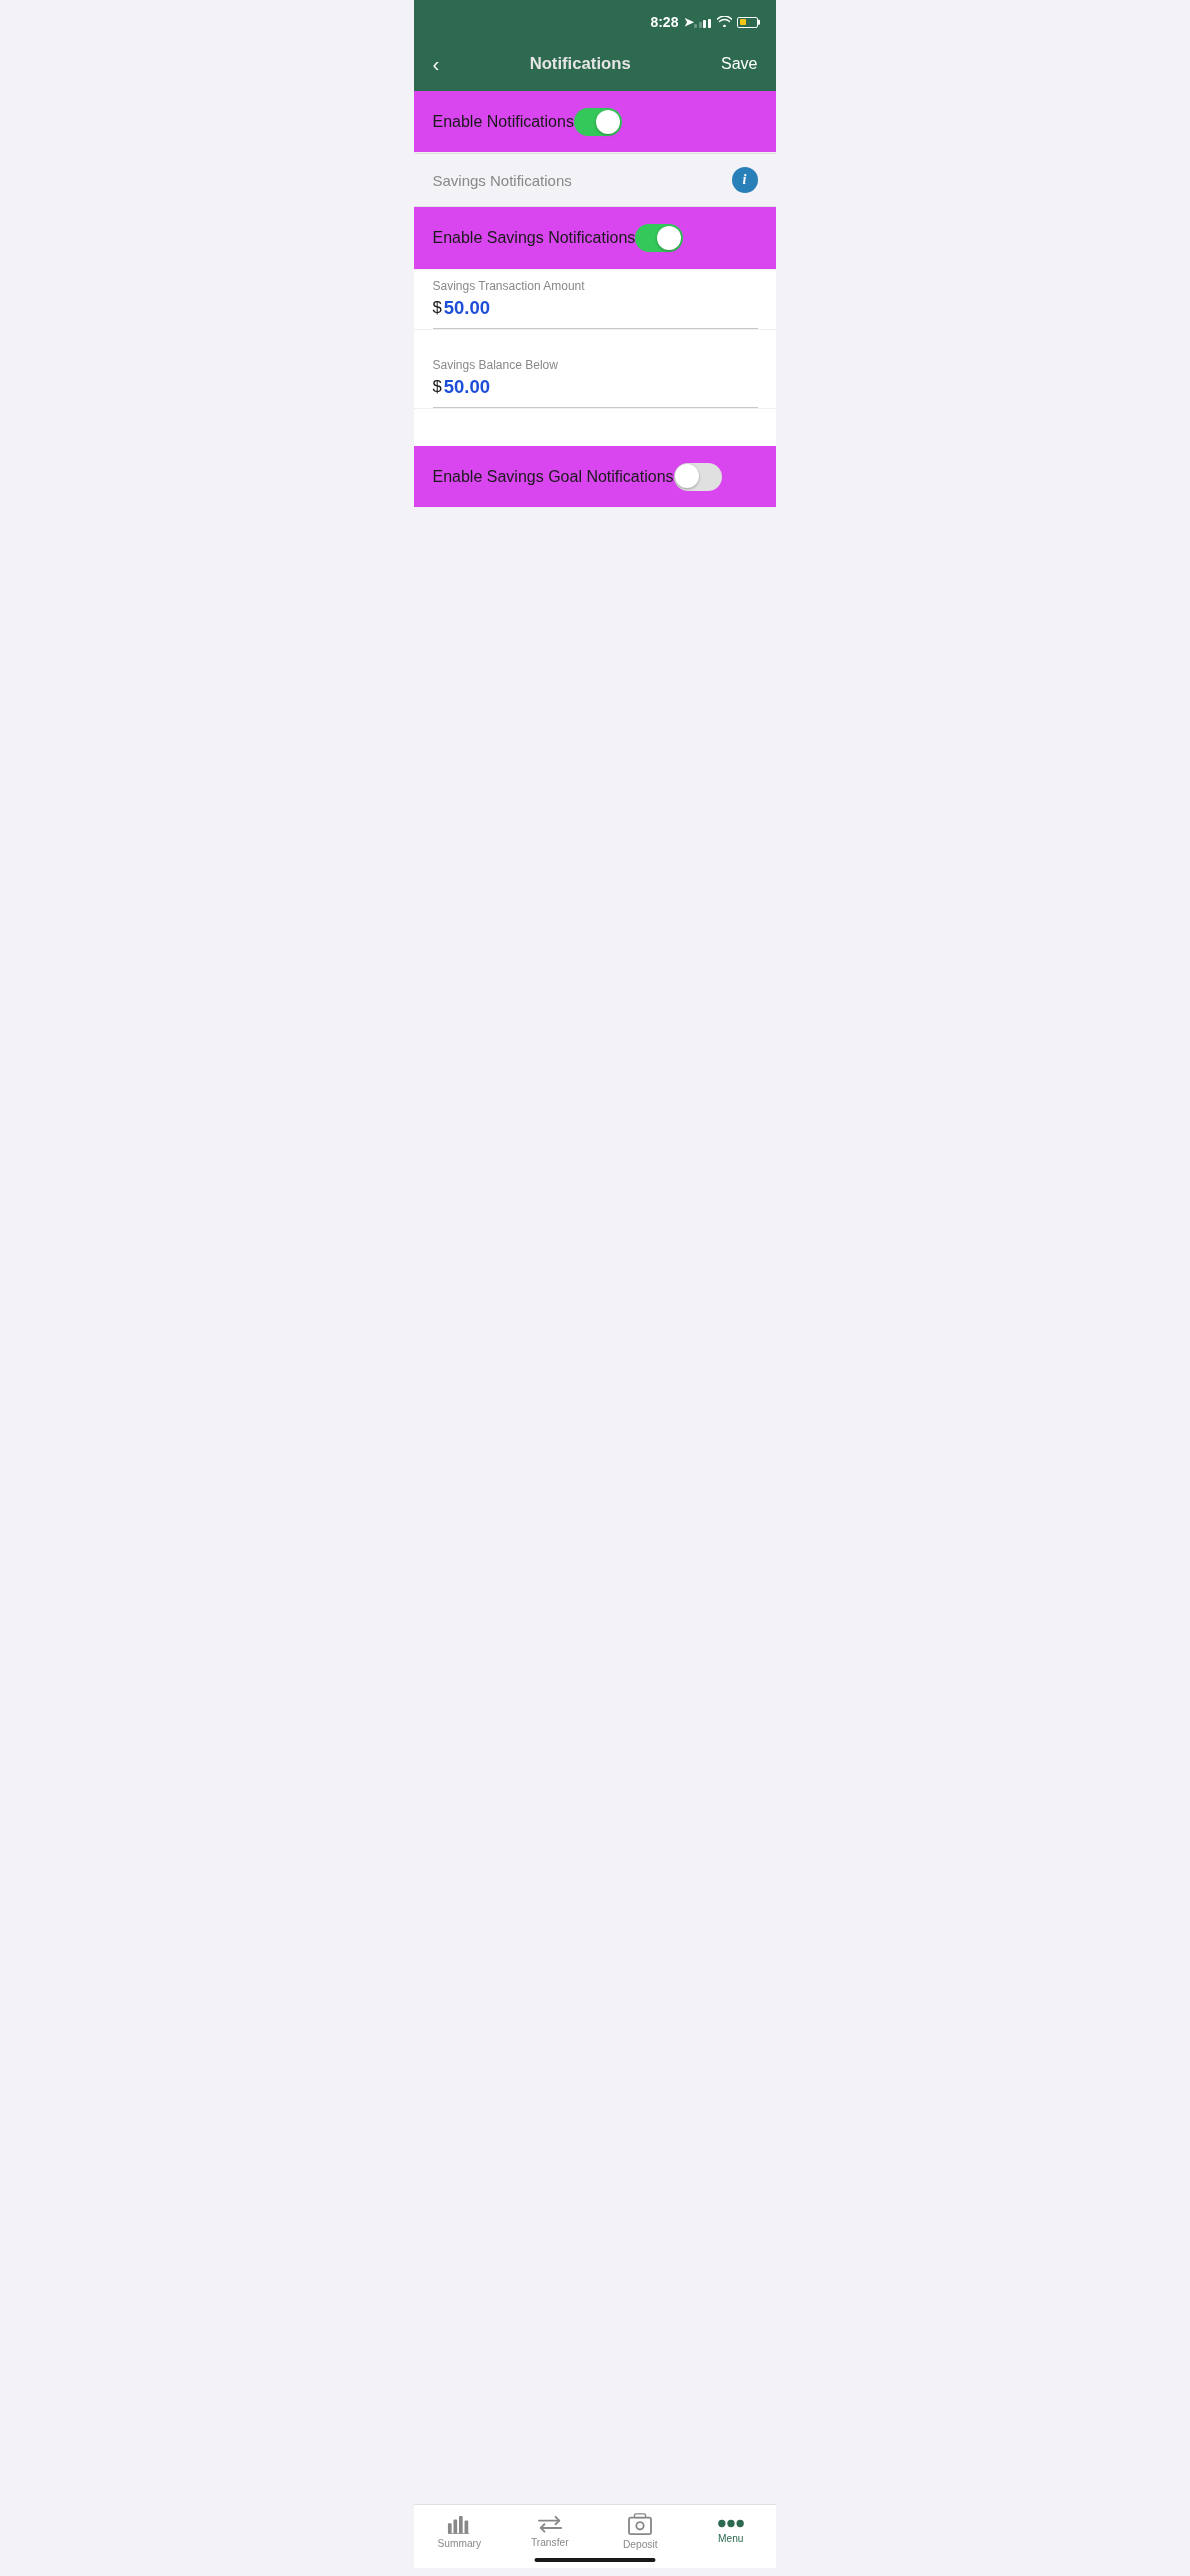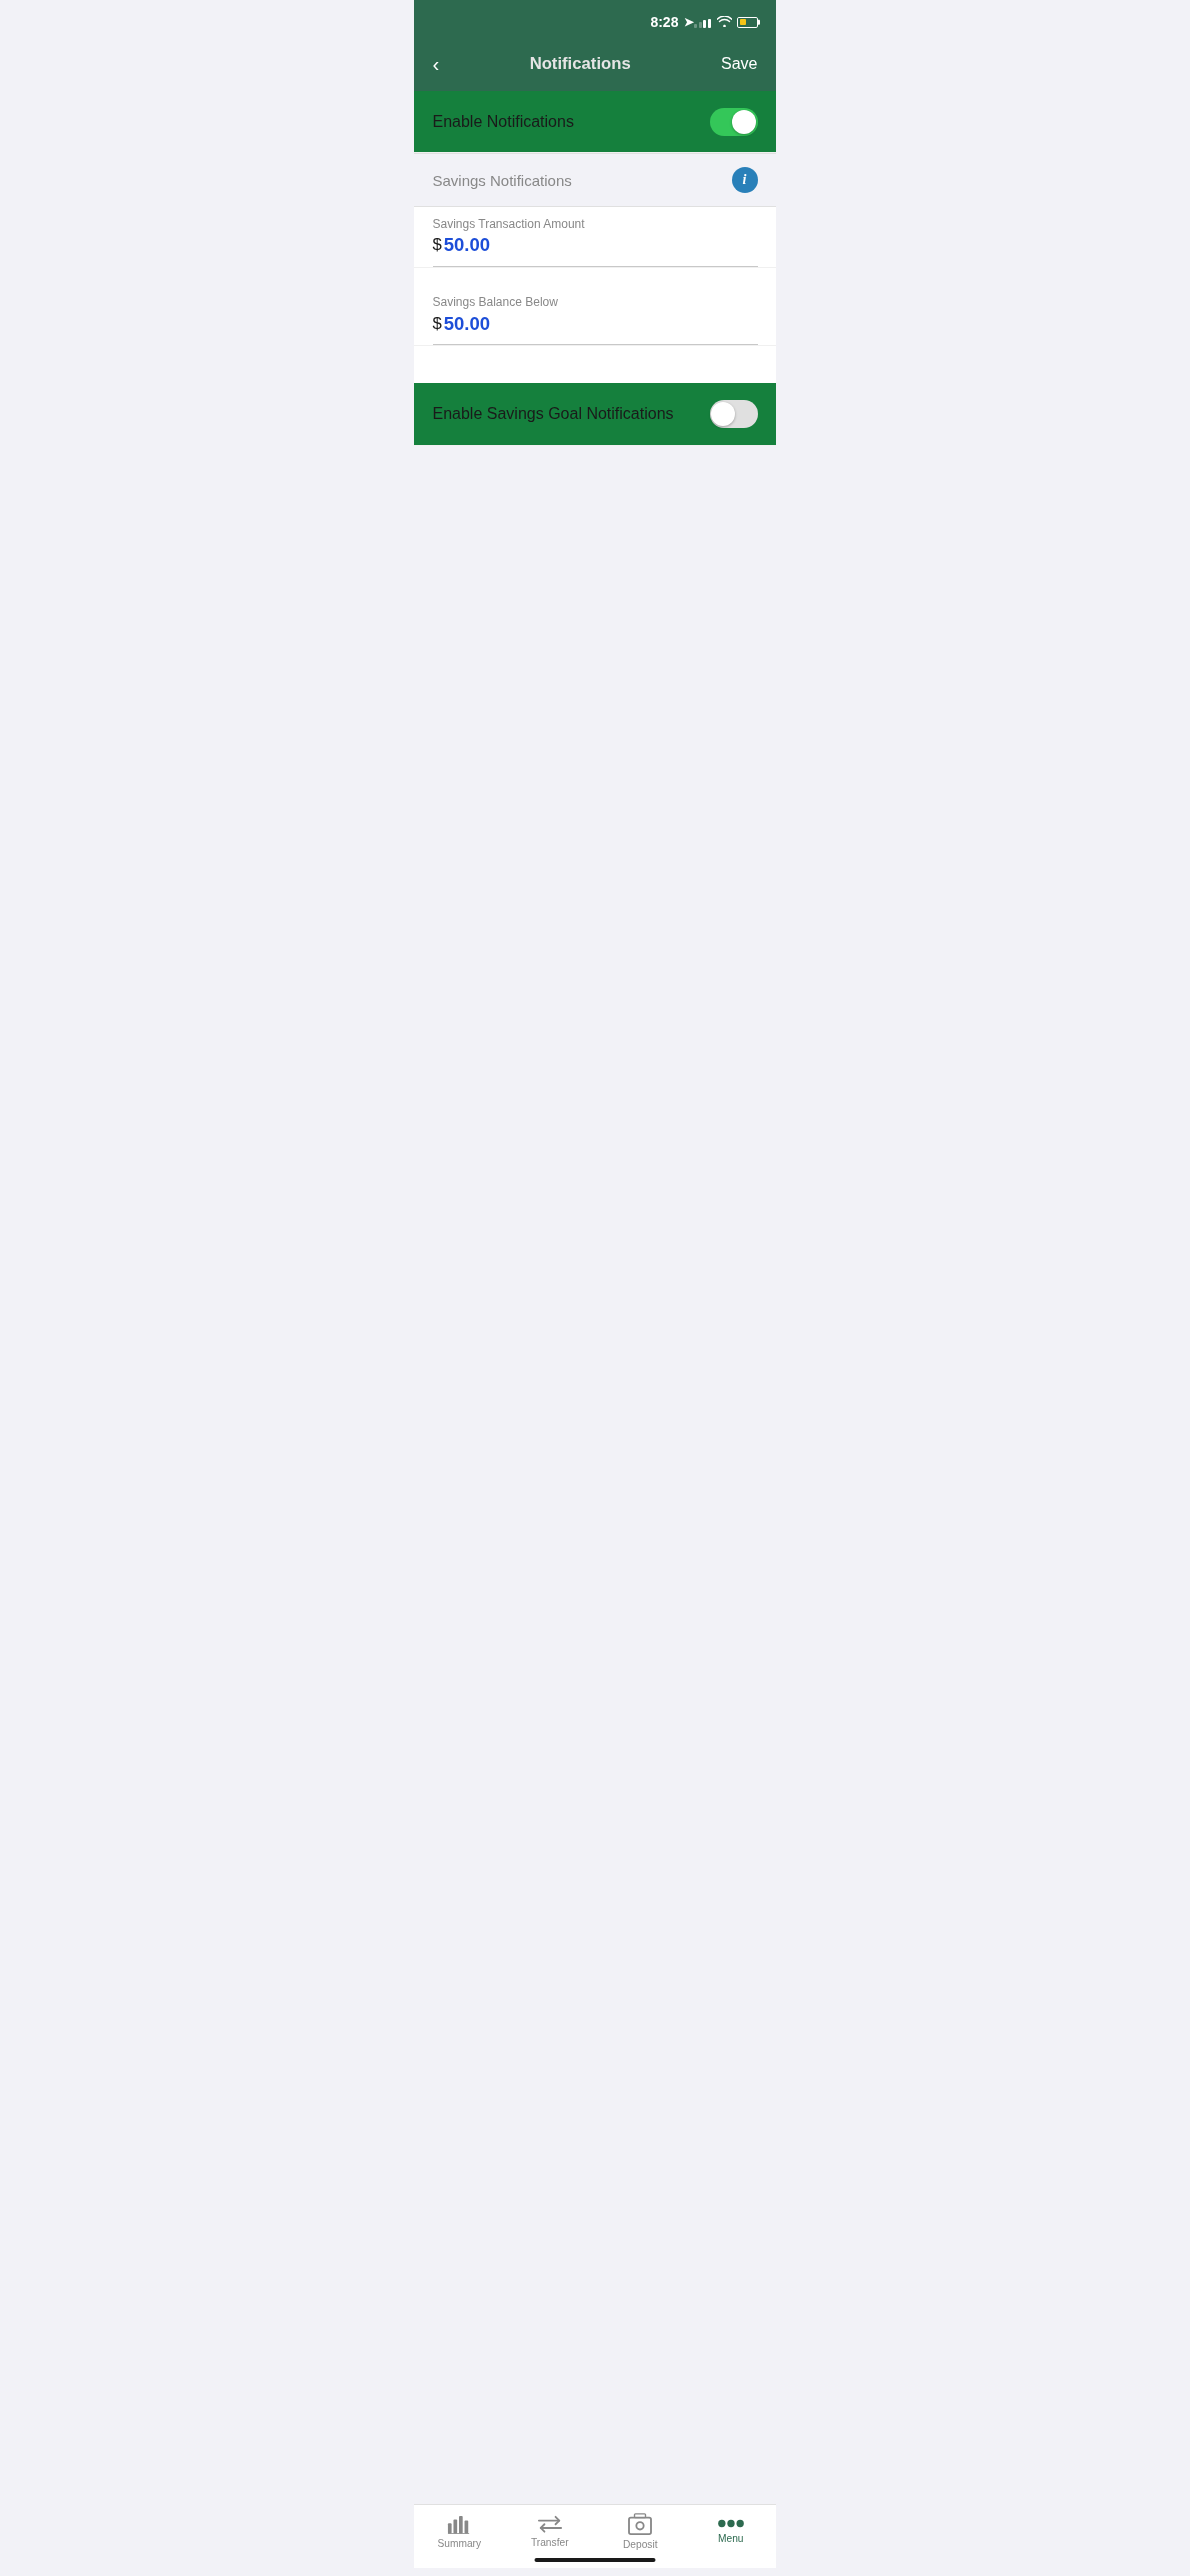--- a/index.html
+++ b/index.html
@@ -152,24 +152,23 @@
     .toggle.on .toggle-knob {
       left: 22px;
     }
 
     .toggle.off .toggle-knob {
       left: 1.9px;
     }
 
     
     .section-row {
-      background: #15803d;
-      display: flex;
-      align-items: center;
-      justify-content: space-between;
+      background: #d946ef;
+      display: flex;
+      align-items: center;
       padding: 16.7px 18.5px;
       border-bottom: 0.9px solid #f0f0f0;
     }
 
     .section-row-label {
       font-size: 16px;
       color: #1a1a1a;
       font-weight: 400;
     }
 
@@ -350,20 +349,26 @@
     <div class="toggle on">
       <div class="toggle-knob"></div>
     </div>
   </div>
 
   <div class="section-header">
     <span class="section-header-label">Savings Notifications</span>
     <div class="info-btn">i</div>
   </div>
 
+  <div class="section-row">
+    <span class="section-row-label">Enable Savings Notifications</span>
+    <div class="toggle on">
+      <div class="toggle-knob"></div>
+    </div>
+  </div>
 
   <div class="input-section">
     <div class="input-label">Savings Transaction Amount</div>
     <div class="input-row">
       <span class="input-dollar">$</span>
       <input class="input-value" type="text" value="50.00" style="">
     </div>
   </div>
 
   <div class="white-spacer"></div>

